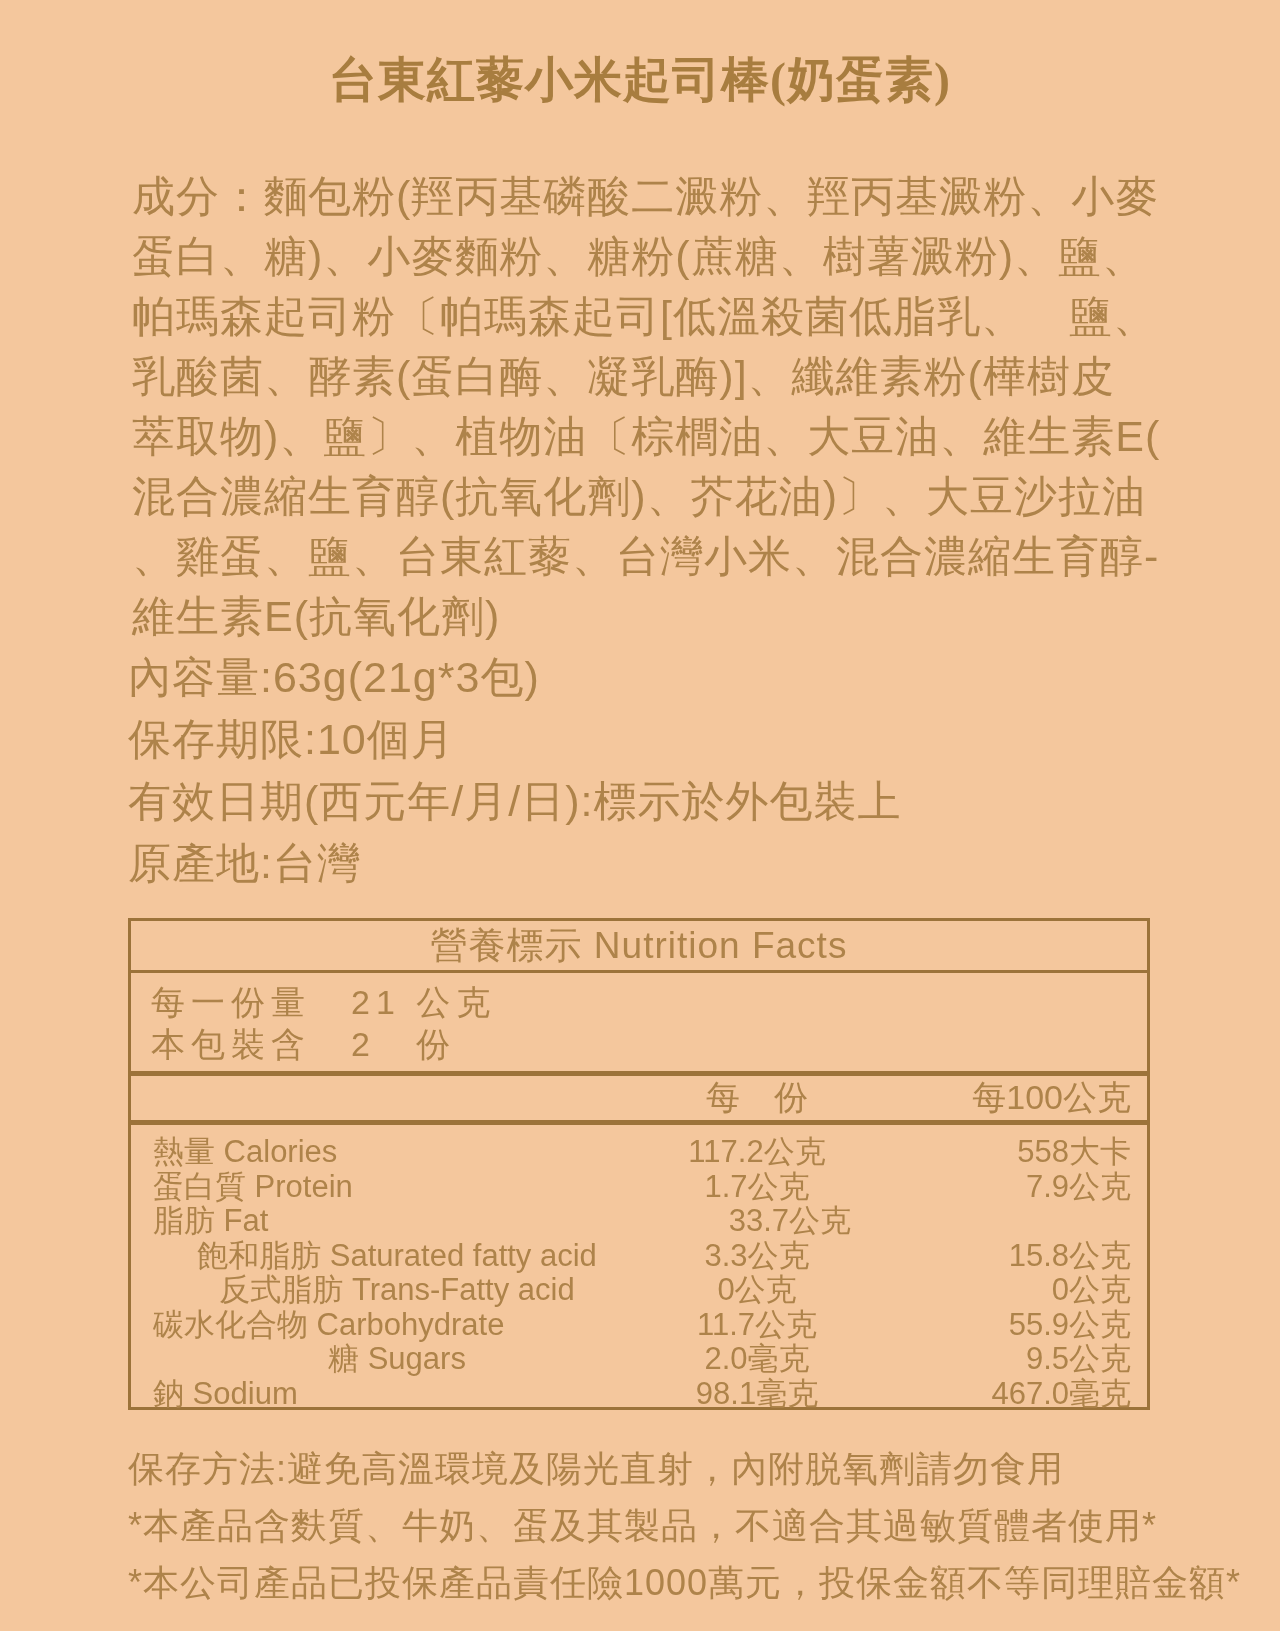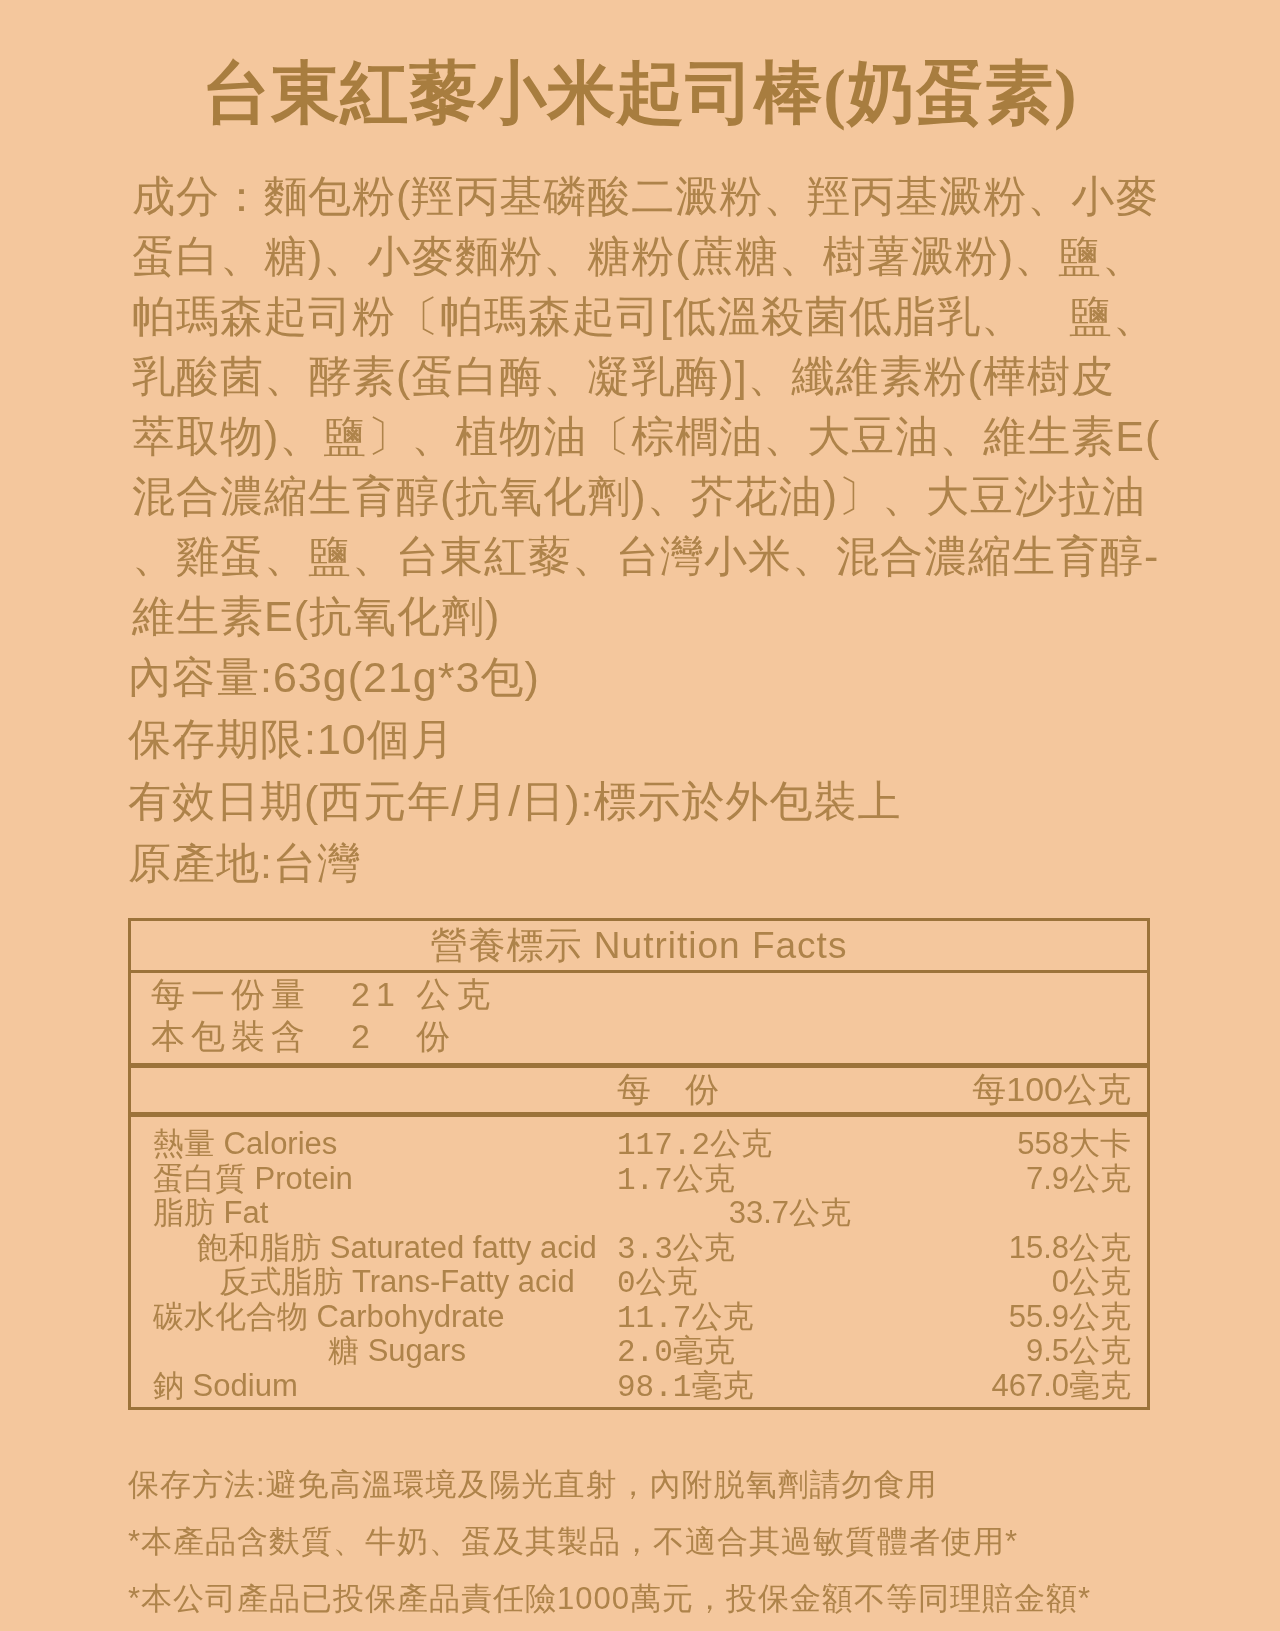--- a/index.html
+++ b/index.html
@@ -10,21 +10,21 @@
     background:#f4c79d;
     color:#ae834a;
     font-family:"Liberation Sans", sans-serif;
     overflow:hidden;
   }
   .product-title {
     position:absolute; top:48px; left:0; right:0;
     text-align:center;
     font-family:"Liberation Serif", serif;
     font-weight:bold;
-    font-size:68px;
+    font-size:48px;
     color:#a87d3f;
     letter-spacing:1px;
     white-space:nowrap;
   }
   .ingredients {
     position:absolute; left:132px; top:166px; width:1040px;
     font-size:43px; line-height:60px;
     letter-spacing:1px;
     white-space:nowrap;
   }
@@ -40,49 +40,48 @@
     border:3px solid #9c733a;
   }
   .nf-title {
     height:52px;
     display:flex; align-items:center; justify-content:center;
     font-size:37px;
     border-bottom:3px solid #9c733a;
     letter-spacing:1px;
   }
   .nf-serving {
-    padding:0 20px 6px 20px;
+    padding:8px 20px 6px 20px;
     font-size:34px; line-height:42px;
     letter-spacing:6px;
     white-space:nowrap;
   }
   .nf-header {
     display:flex; align-items:center;
     height:54px;
     border-top:5px solid #9c733a;
     border-bottom:5px solid #9c733a;
     font-size:34px;
   }
   .nf-body { padding-top:10px; }
   .nf-row {
     display:flex; align-items:center;
     height:34.5px;
     font-size:31px;
     white-space:nowrap;
   }
   .nf-label { flex:0 0 486px; padding-left:22px; overflow:visible; }
   .nf-row.indent .nf-label { padding-left:46px;text-align:center; }
-  .nf-c1 { flex:0 0 280px; text-align:left;font-family:Liberation Mono, monospace; }
+  .nf-c1 { flex:0 0 280px; text-align:center; }
   .nf-c2 { flex:0 0 250px; text-align:right; padding-right:16px; }
   .footnotes {
     position:absolute; left:128px; top:1440px; width:1060px;
-    font-size:31px; line-height:57px;
+    font-size:36px; line-height:57px;
     letter-spacing:1px;
     white-space:nowrap;
-    margin-top:16px;
   }
 </style>
 </head>
 <body>
 
 <div class="page">
 
   <div class="product-title">台東紅藜小米起司棒(奶蛋素)</div>
 
   <div class="ingredients">

